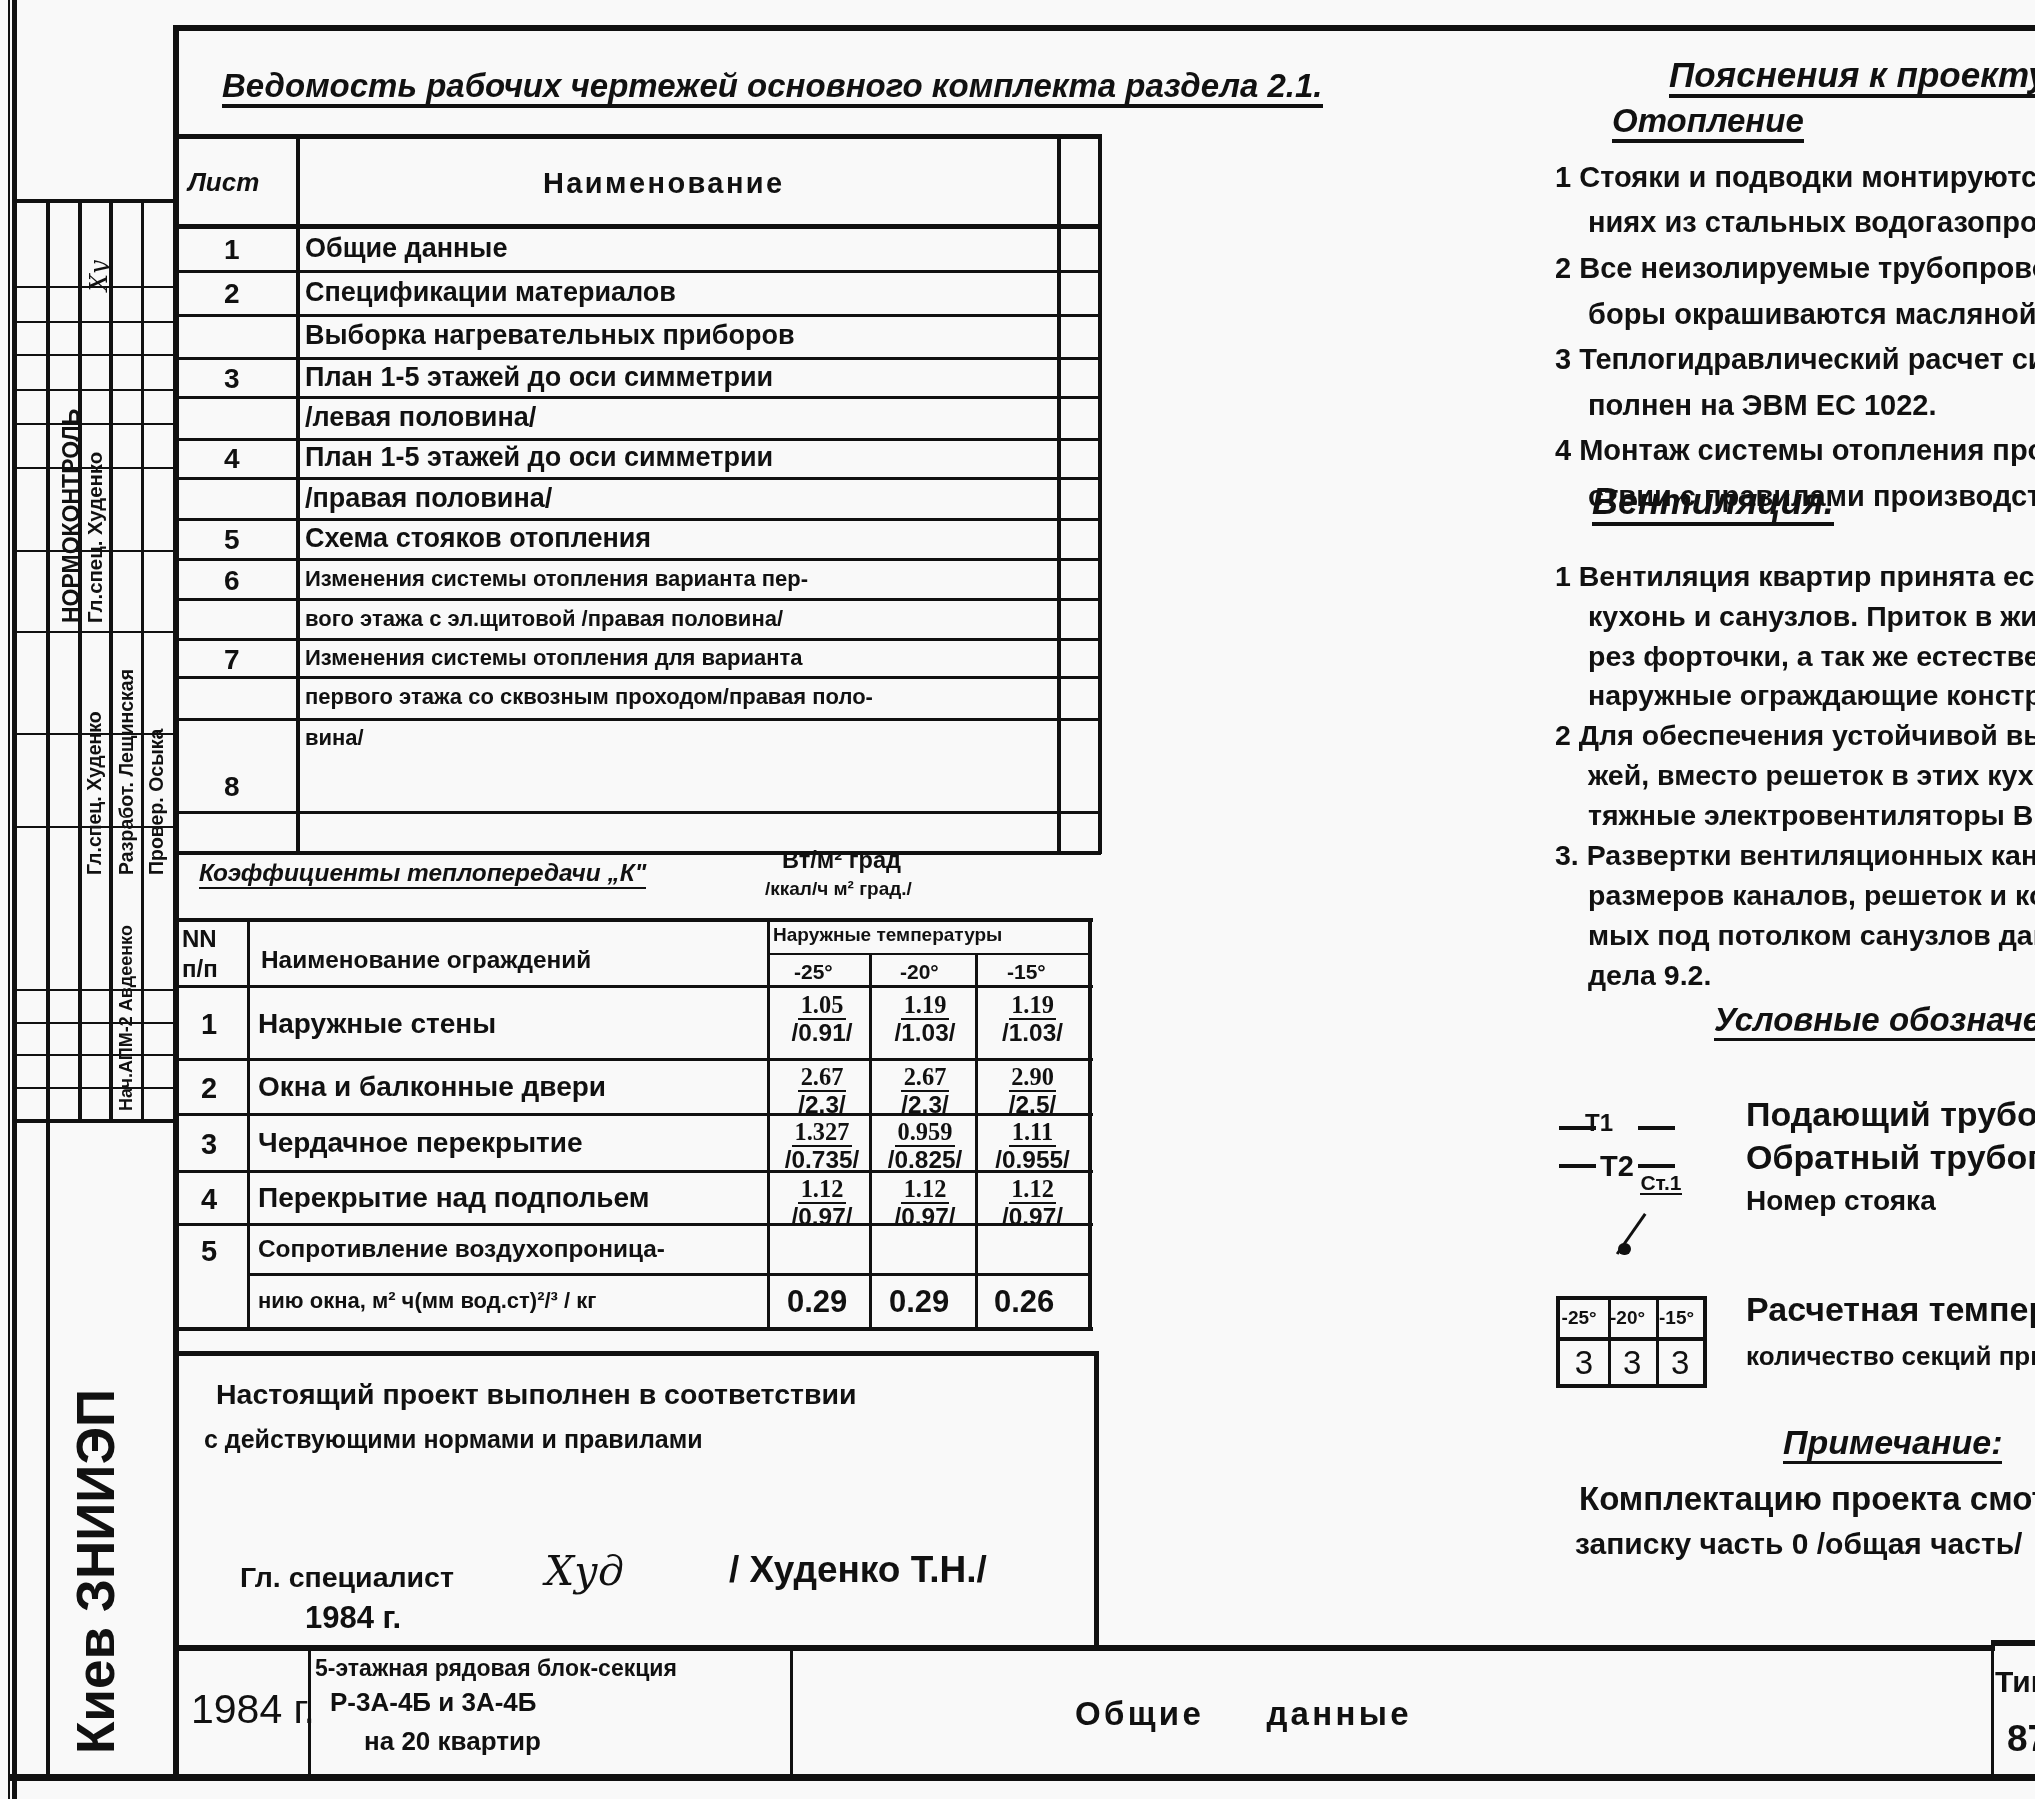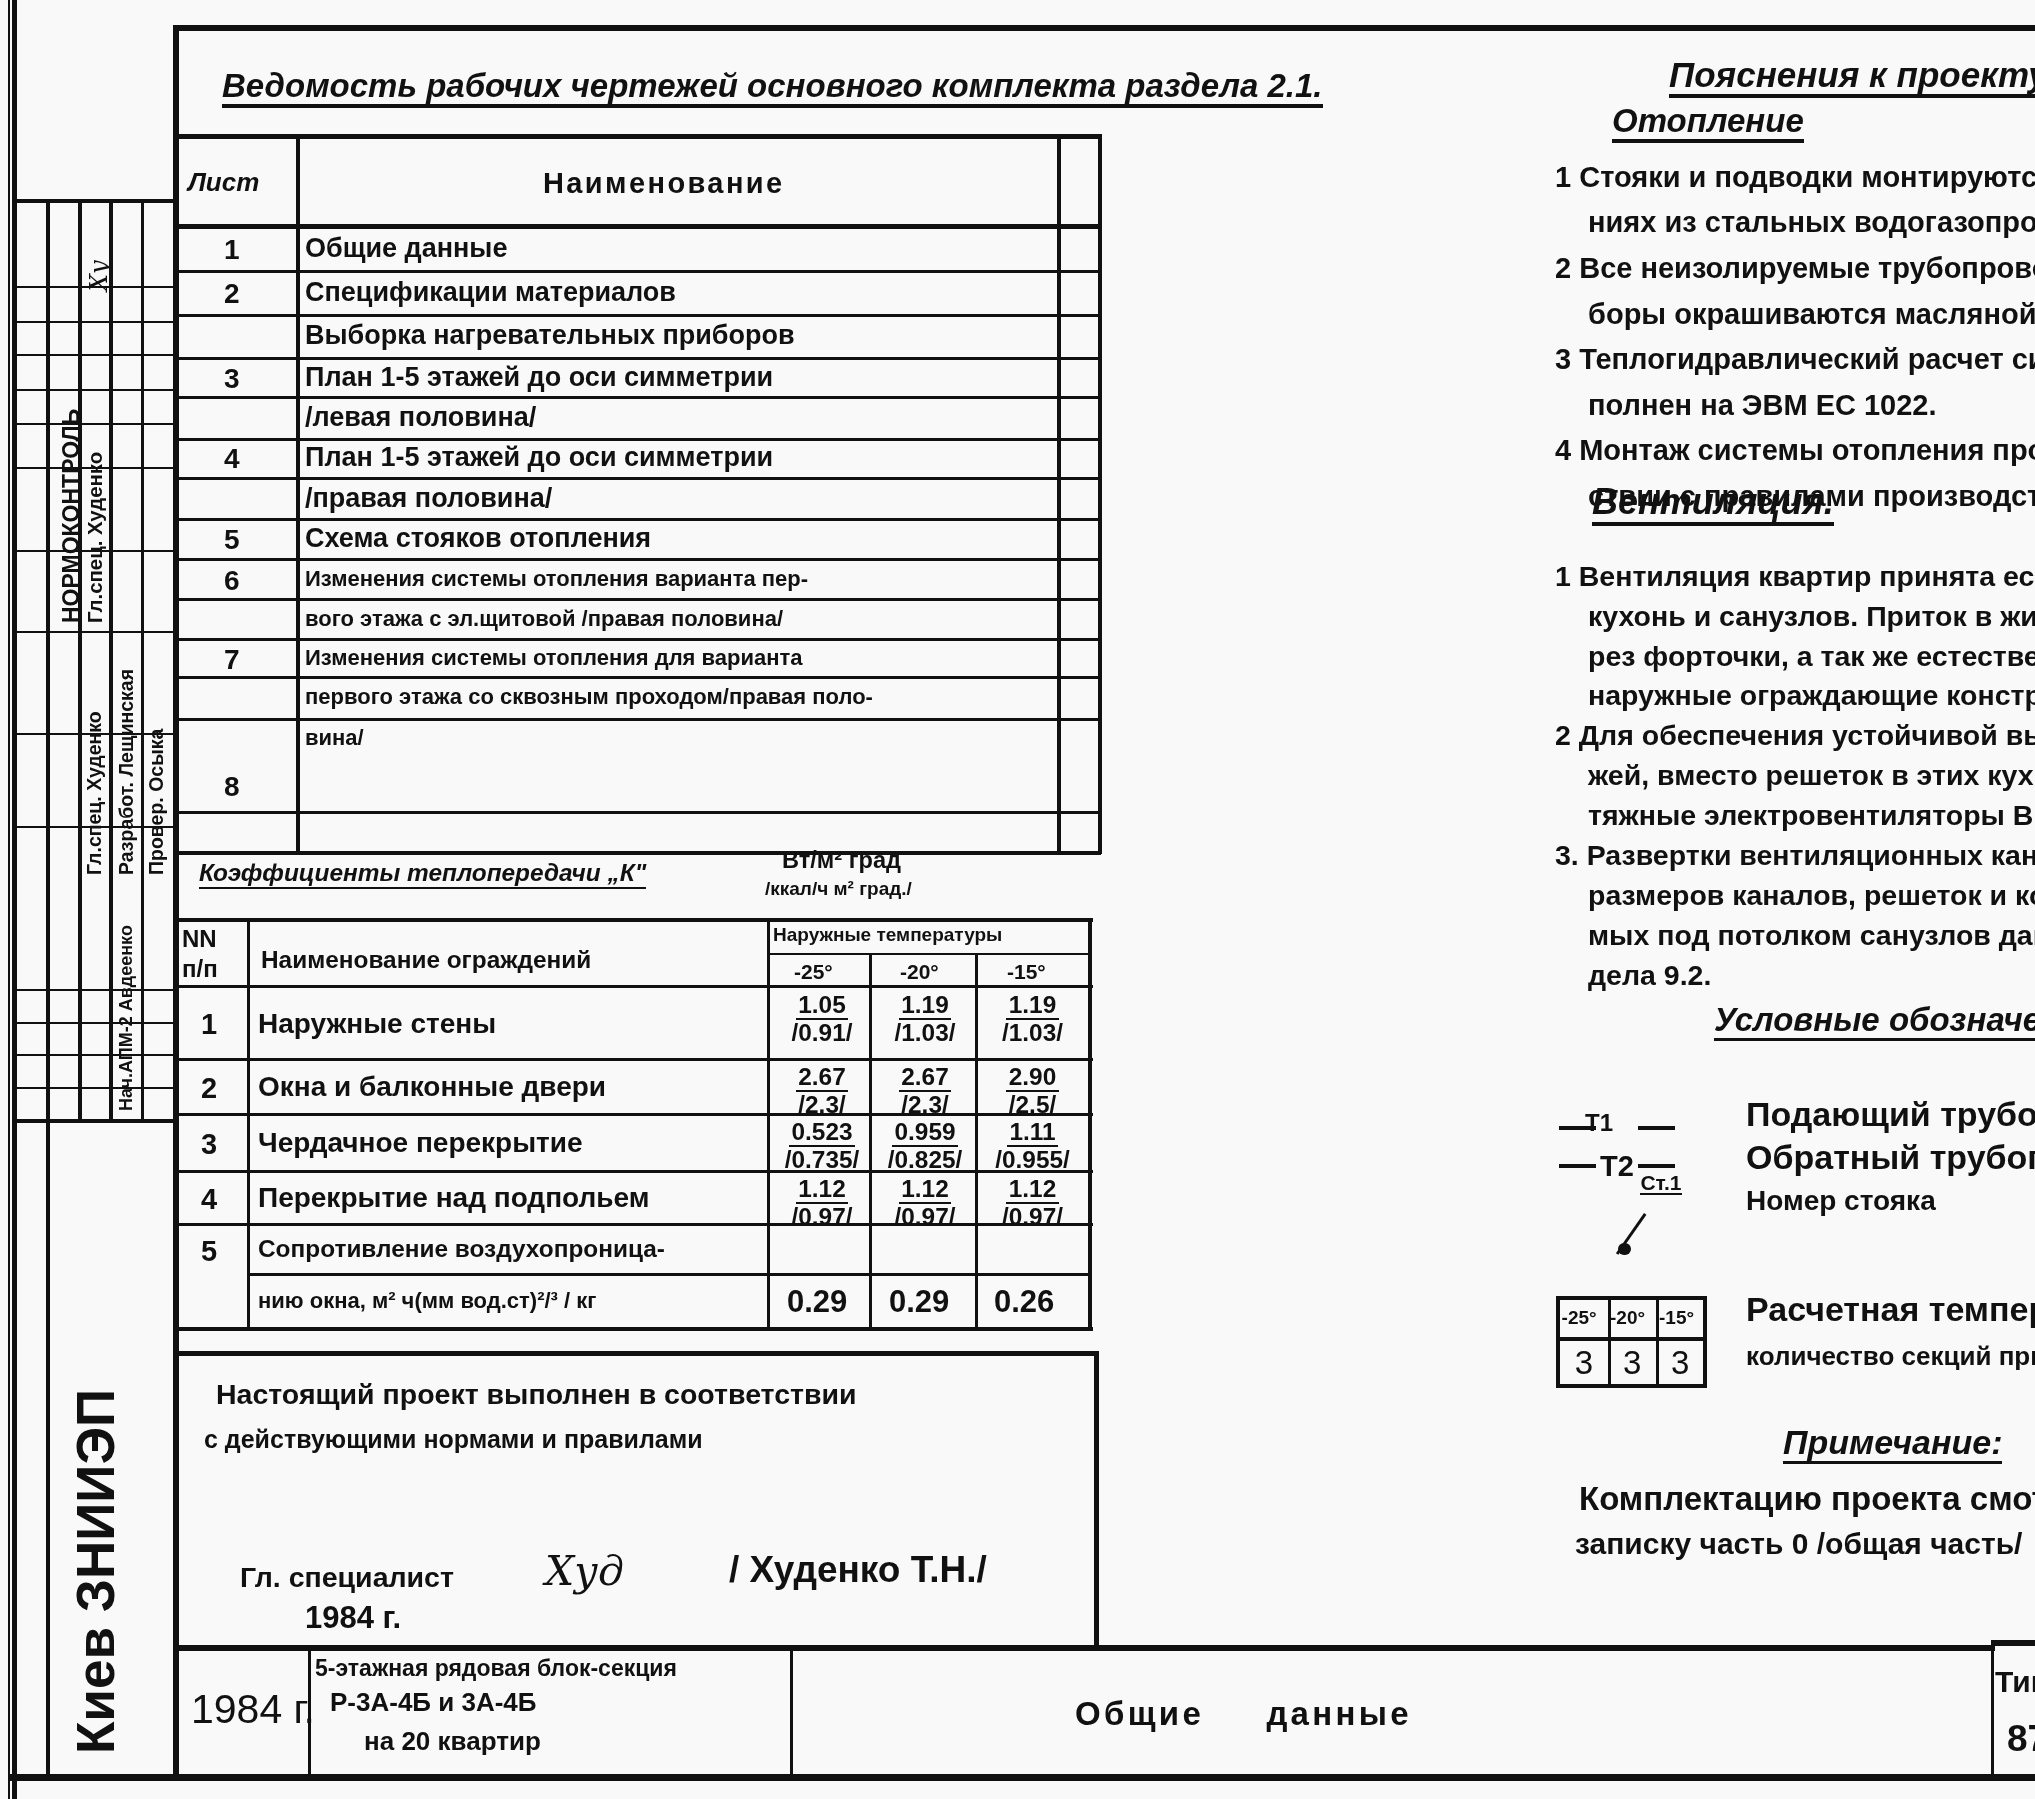--- a/index.html
+++ b/index.html
@@ -4,21 +4,21 @@
 <style>
   html, body { margin:0; padding:0; }
   body { width:2653px; height:1799px; background:#f9f9f9; position:relative; overflow:hidden;
          font-family:"Liberation Sans Narrow","Liberation Sans", sans-serif; color:#111; }
   .abs { position:absolute; }
   .line { position:absolute; background:#111; }
   .t { position:absolute; white-space:nowrap; font-weight:bold; color:#111; line-height:1; transform-origin:left top; }
   .ul { border-bottom:4.1px solid #111; padding-bottom:2.4px;font-style:italic; }
   .vert { position:absolute; transform:rotate(-90deg); transform-origin:left top; white-space:nowrap; font-weight:bold; line-height:1; }
   .frac { position:absolute; text-align:center; font-weight:bold; font-size:24.4px; line-height:1.05; }
-  .frac .num { border-bottom:2.8px solid #111; display:inline-block; padding:0 2.4px; }
+  .frac .num { border-bottom:2.8px solid #111; display:inline-block; padding:0 2.4px;font-family:Liberation Serif, serif; }
   .sig { position:absolute; font-family:"DejaVu Serif", serif; font-style:italic; font-weight:normal; }
 </style>
 </head>
 <body>
 
 <div class="line" style="left:8.1px;top:0;width:2.4px;height:1799px;"></div>
 <div class="line" style="left:12.2px;top:0;width:4.9px;height:1799px;"></div>
 <div class="line" style="left:174px;top:25px;width:2457px;height:5.7px;"></div>
 <div class="line" style="left:173px;top:25px;width:5.7px;height:1754px;"></div>
 
@@ -182,21 +182,21 @@
       <div class="t" style="left: 201px; top: 1074px; font-size: 29px;">2</div>
       <div class="t" style="left: 258px; top: 1073px; font-size: 28px;">Окна и балконные двери</div>
       <div class="frac" style="left: 771px; top: 1064px; width: 102px;"><span class="num">2.67</span><br><span>/2.3/</span></div>
       <div class="frac" style="left: 872px; top: 1064px; width: 106px;"><span class="num">2.67</span><br><span>/2.3/</span></div>
       <div class="frac" style="left: 978px; top: 1064px; width: 109px;"><span class="num">2.90</span><br><span>/2.5/</span></div>
     </div>
     <div class="abs" style="left: 0px; top: 0px;">
       <div class="line" style="left: 175px; top: 1170px; width: 918px; height: 2.8px;"></div>
       <div class="t" style="left: 201px; top: 1130px; font-size: 29px;">3</div>
       <div class="t" style="left: 258px; top: 1129px; font-size: 28px;">Чердачное перекрытие</div>
-      <div class="frac" style="left: 771px; top: 1119px; width: 102px;"><span class="num">0.523</span><br><span>/0.735/</span></div>
+      <div class="frac" style="left: 771px; top: 1119px; width: 102px;"><span class="num">1.327</span><br><span>/0.735/</span></div>
       <div class="frac" style="left: 872px; top: 1119px; width: 106px;"><span class="num">0.959</span><br><span>/0.825/</span></div>
       <div class="frac" style="left: 978px; top: 1119px; width: 109px;"><span class="num">1.11</span><br><span>/0.955/</span></div>
     </div>
     <div class="abs" style="left: 0px; top: 0px;">
       <div class="line" style="left: 175px; top: 1223px; width: 918px; height: 2.8px;"></div>
       <div class="t" style="left: 201px; top: 1185px; font-size: 29px;">4</div>
       <div class="t" style="left: 258px; top: 1184px; font-size: 28px;">Перекрытие над подпольем</div>
       <div class="frac" style="left: 771px; top: 1176px; width: 102px;"><span class="num">1.12</span><br><span>/0.97/</span></div>
       <div class="frac" style="left: 872px; top: 1176px; width: 106px;"><span class="num">1.12</span><br><span>/0.97/</span></div>
       <div class="frac" style="left: 978px; top: 1176px; width: 109px;"><span class="num">1.12</span><br><span>/0.97/</span></div>

